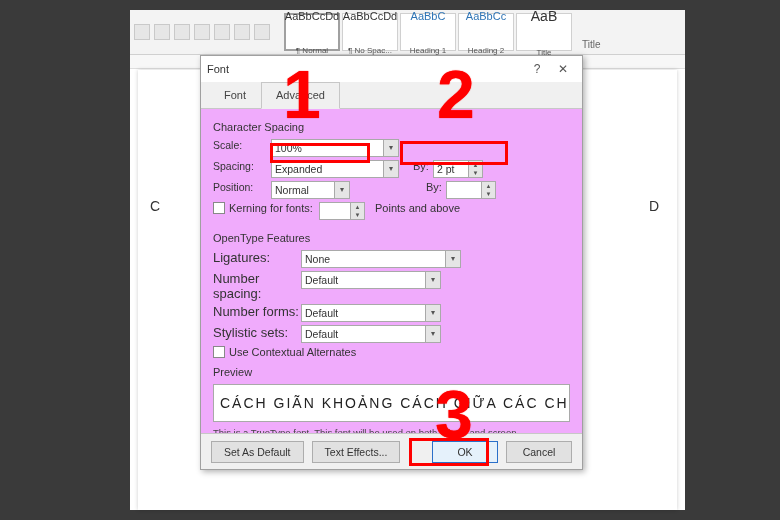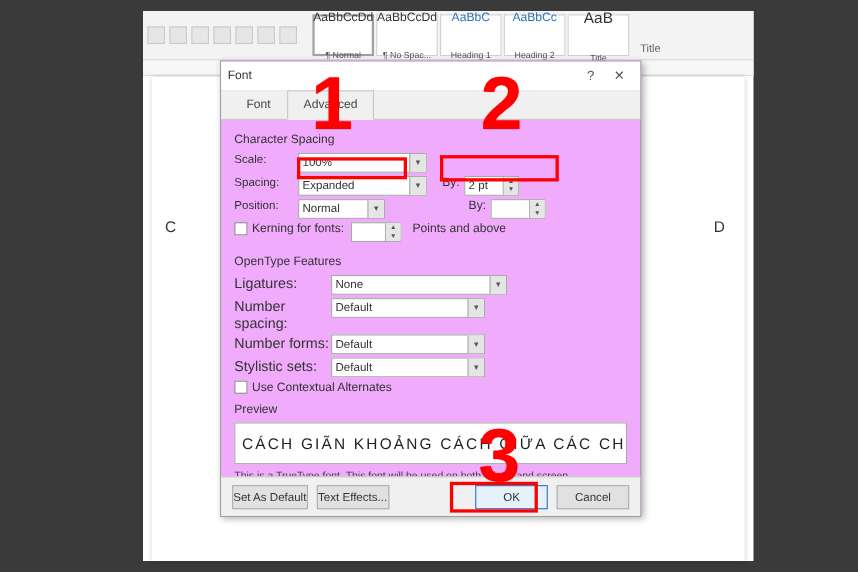--- a/index.html
+++ b/index.html
@@ -206,21 +206,21 @@
     height: 36px;
     border-top: 1px solid #c7c7c7;
     background: #f0f0f0;
     display: flex;
     align-items: center;
     padding: 0 10px;
     gap: 8px;
   }
   .btn {
     height: 22px;
-    padding: 0 0;
+    padding: 0 12px;
     border: 1px solid #adadad;
     background: #e1e1e1;
     font-size: 10.5px;
     display: flex;
     align-items: center;
     justify-content: center;
     min-width: 66px;
   }
   .btn.primary {
     border: 1px solid #2a6fc9;
@@ -298,29 +298,29 @@
   <div class="tabs">
     <div class="tab">Font</div>
     <div class="tab active">Advanced</div>
   </div>
   <div class="body">
 
     <div class="group-label">Character Spacing</div>
 
     <div class="row">
       <span class="lbl">Scale:</span>
-      <div class="combo" style="width:117px">
+      <div class="combo" style="width:128px">
         <span>100%</span>
         <span class="dd">▾</span>
       </div>
     </div>
 
     <div class="row">
       <span class="lbl">Spacing:</span>
-      <div class="combo" style="width:117px">
+      <div class="combo" style="width:128px">
         <span>Expanded</span>
         <span class="dd">▾</span>
       </div>
       <span style="width:14px"></span>
       <span style="width:20px">By:</span>
       <div class="txt" style="width:50px">
         <span>2 pt</span>
         <div class="spin">
             <div>▲</div>
             <div>▼</div>

